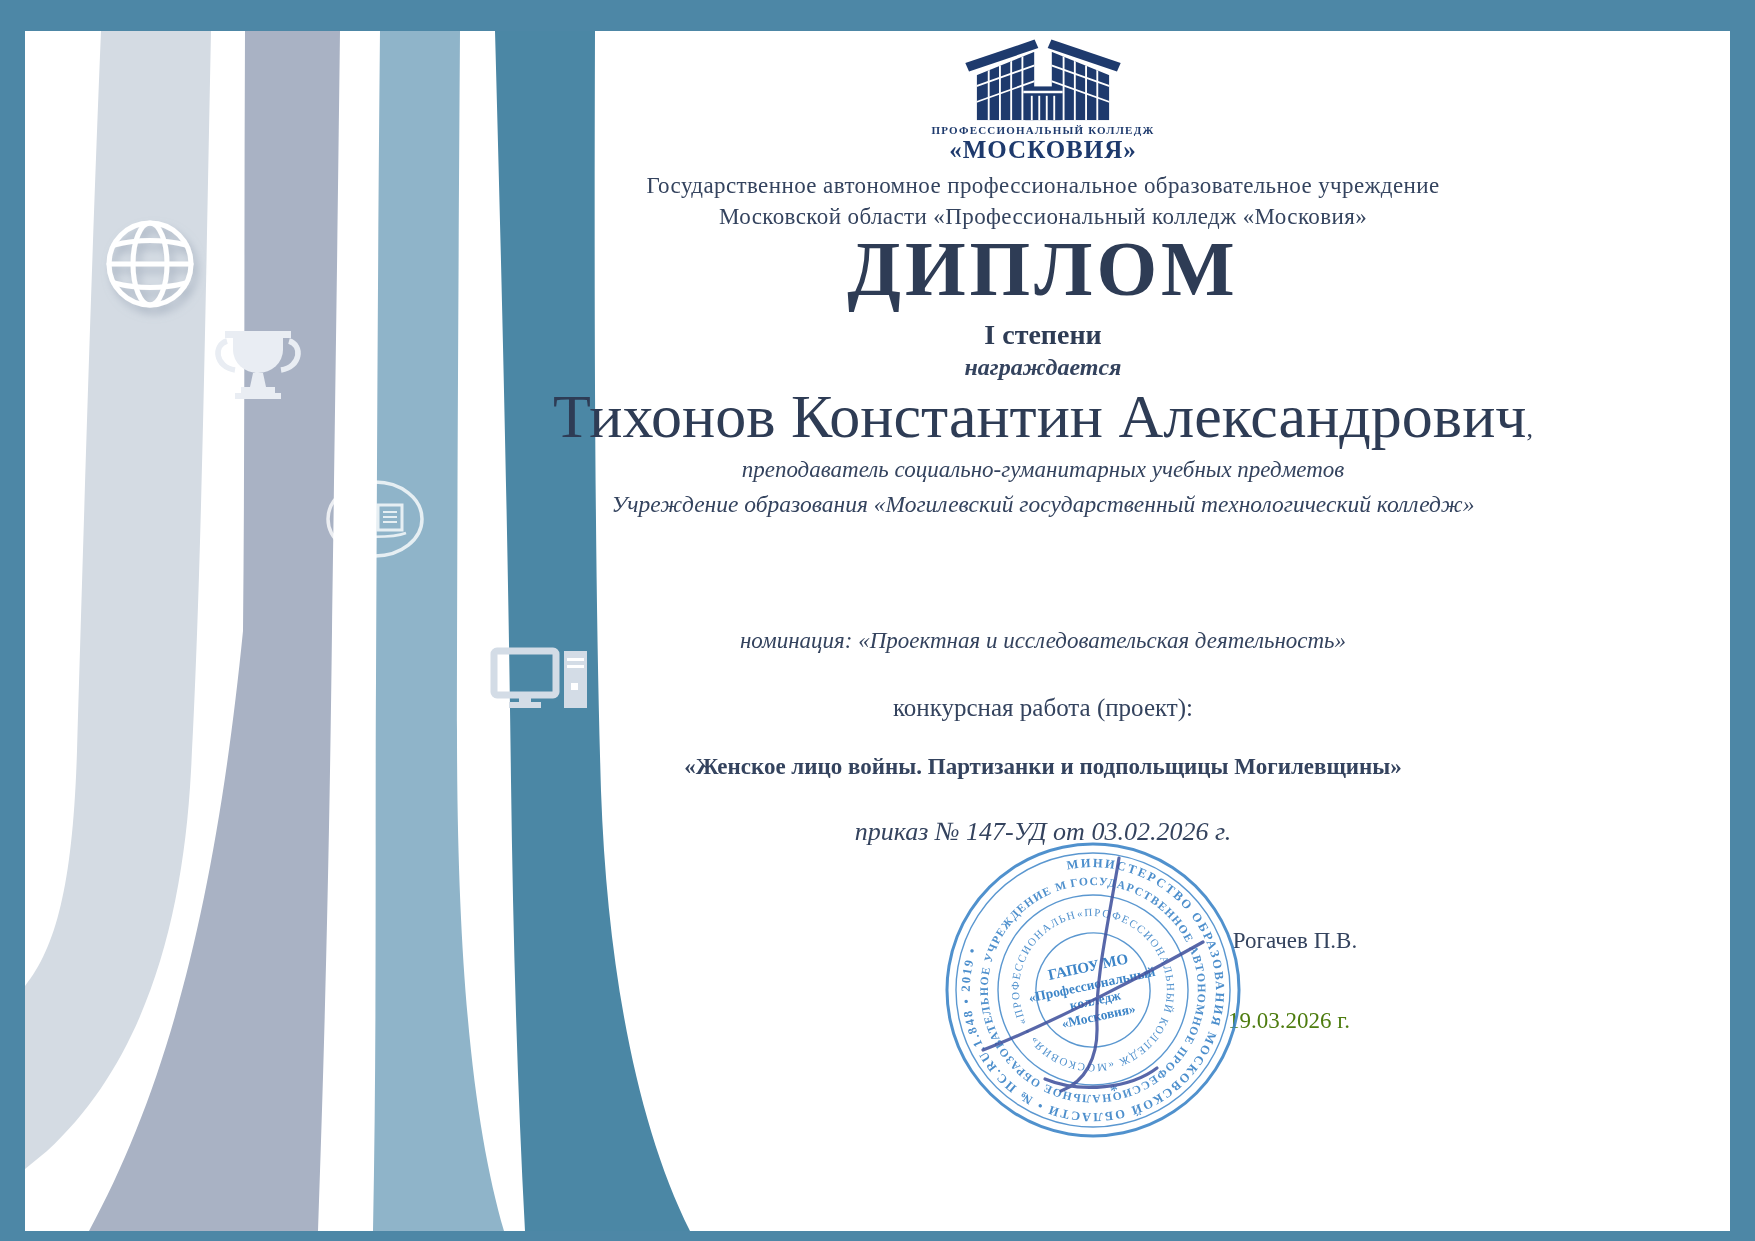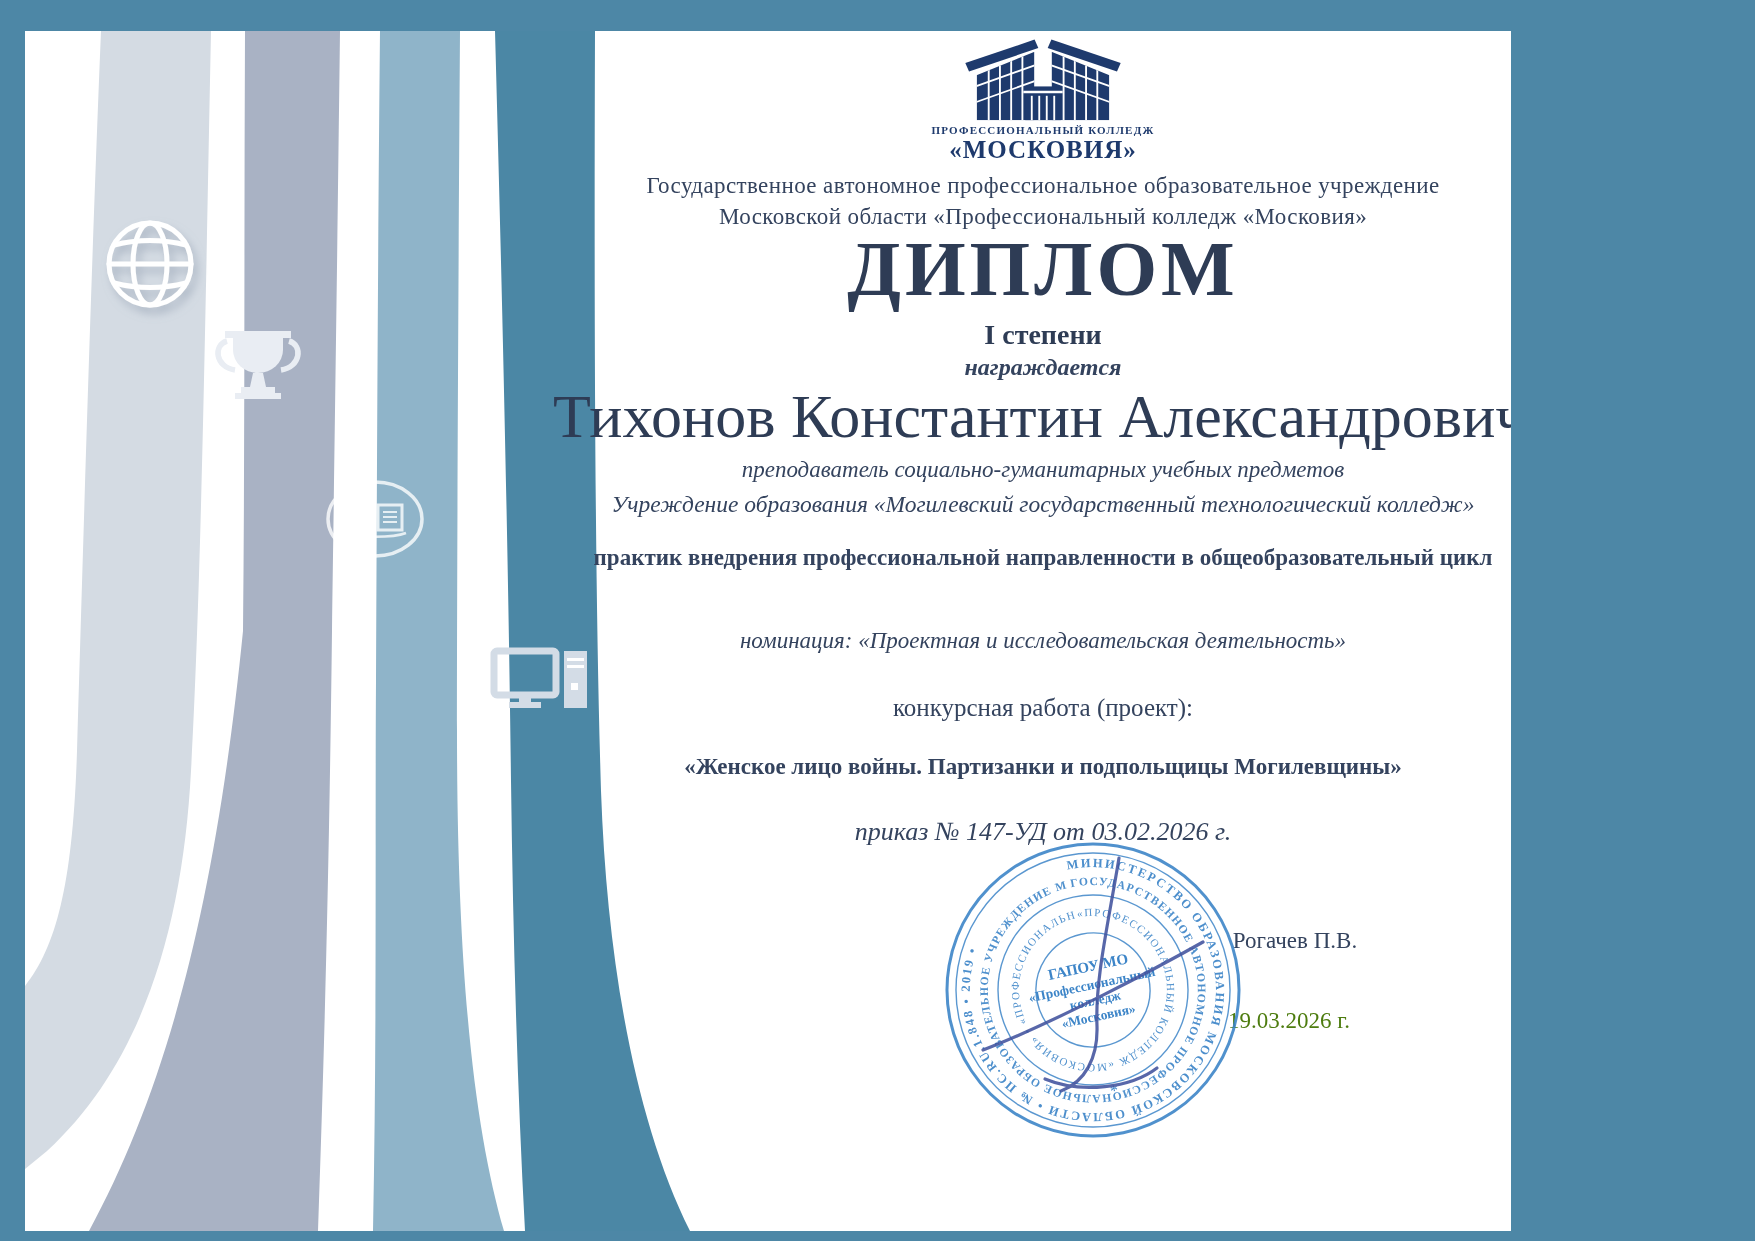--- a/index.html
+++ b/index.html
@@ -2,21 +2,21 @@
 <html><head>
 <meta charset="utf-8">
 <style>
   html,body{margin:0;padding:0;}
   body{
     width:1755px;height:1241px;position:relative;overflow:hidden;
     background:#4d87a6;
     font-family:"Liberation Serif", serif;
   }
   .page{
-    position:absolute;left:25px;top:31px;width:1486px;height:1200px;
+    position:absolute;left:25px;top:31px;width:1705px;height:1200px;
     background:#ffffff;overflow:hidden;
   }
   .deco{position:absolute;left:0;top:0;}
   .content{
     position:absolute;left:488px;top:0;width:1060px;text-align:center;
     color:#34435e;
   }
   .block{position:absolute;left:0;width:100%;}
   .logo{position:absolute;left:0;top:3px;width:100%;text-align:center;}
   .logo svg{display:block;margin:0 auto;}
@@ -155,21 +155,20 @@
     <div class="block title">ДИПЛОМ</div>
     <div class="block degree">I степени</div>
     <div class="block awarded">награждается</div>
 
     <div class="block name"><span>Тихонов Константин Александрович</span><span class="comma">,</span></div>
 
     <div class="block position">преподаватель социально-гуманитарных учебных предметов</div>
     <div class="block org">Учреждение образования «Могилевский государственный технологический колледж»</div>
 
     <div class="block reason">
-      <div>практик внедрения профессиональной направленности в общеобразовательный цикл</div>
     </div>
 
     <div class="block nomination">номинация: «Проектная и исследовательская деятельность»</div>
     <div class="block work-label">конкурсная работа (проект):</div>
     <div class="block work-title">«Женское лицо войны. Партизанки и подпольщицы Могилевщины»</div>
     <div class="block order">приказ № 147-УД от 03.02.2026 г.</div>
   </div>
 
   <div class="signer-name">Рогачев П.В.</div>
   <div class="sign-date">19.03.2026 г.</div>

